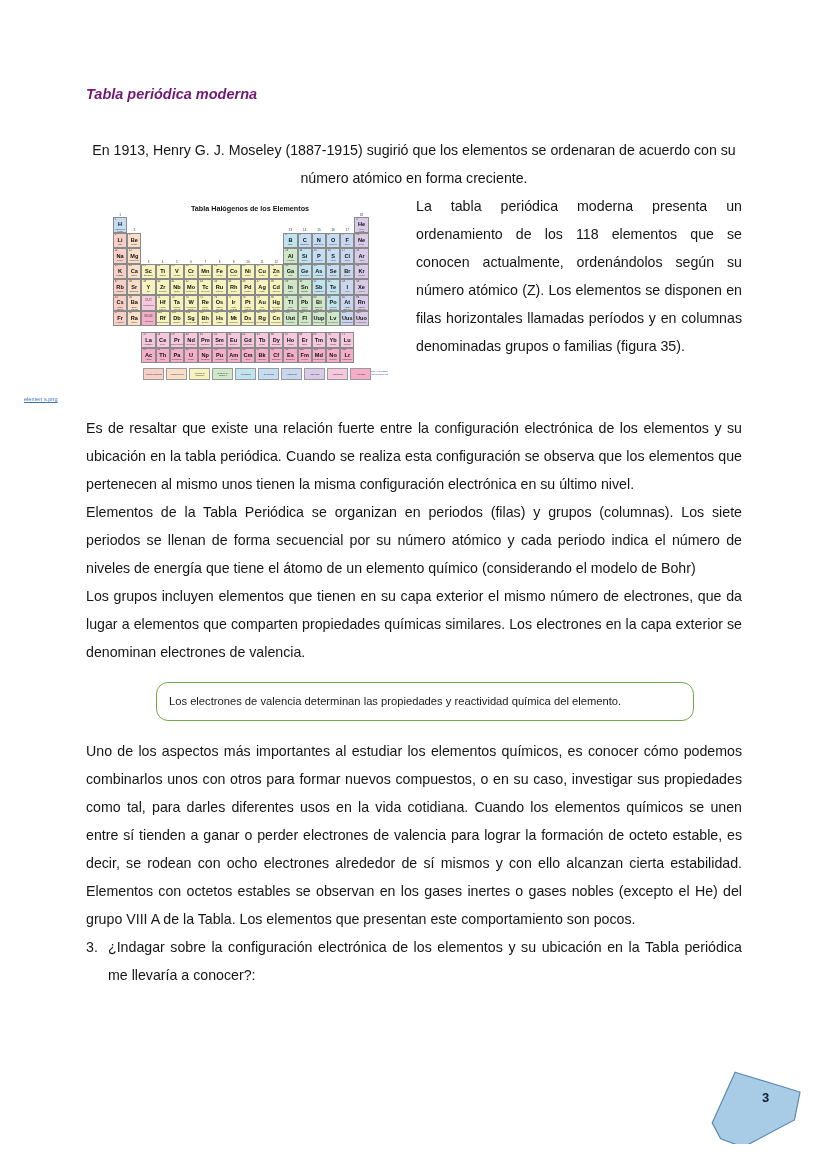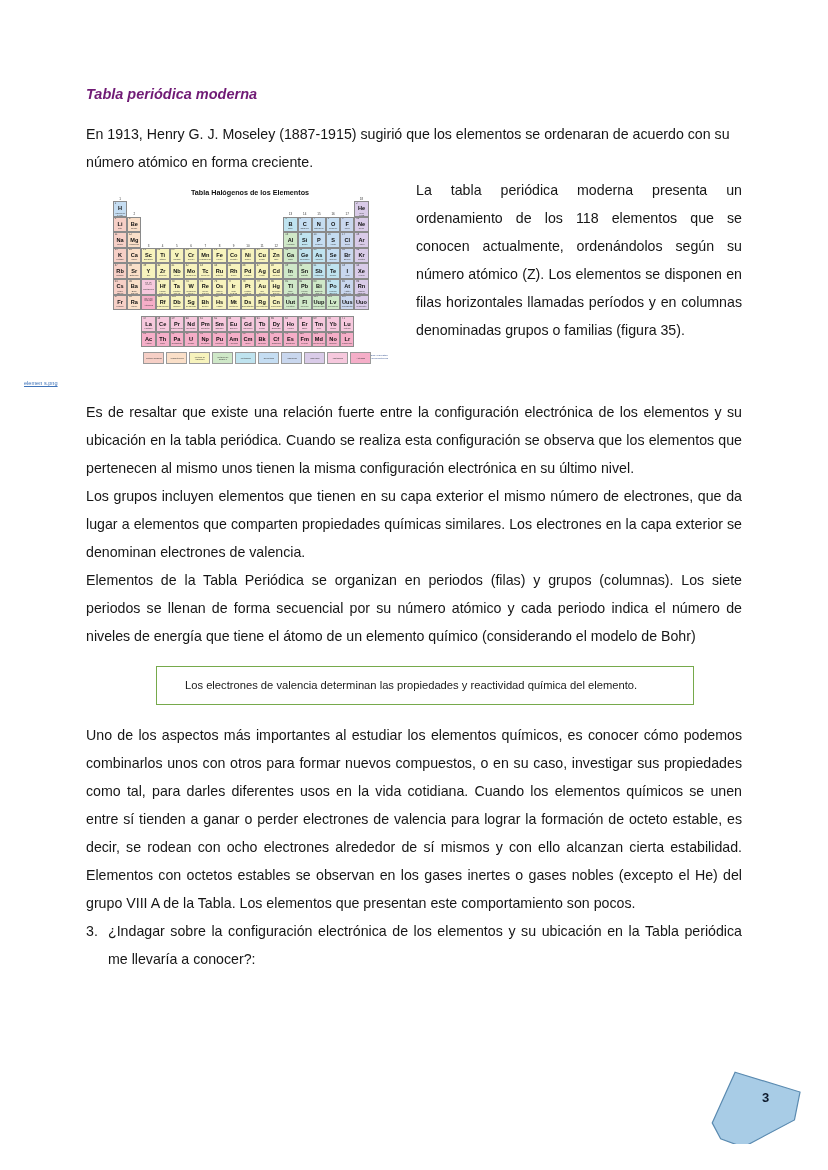--- a/index.html
+++ b/index.html
@@ -30,21 +30,21 @@
 
   .content { position: absolute; left: 86px; top: 120px; width: 656px; }
 
   p.body-text {
     margin: 0 0 0 0;
     font-size: 14.2px;
     line-height: 28px;
     text-align: justify;
     color: #161616;
   }
-  p.body-text.nojust { text-align: left; }
+  p.body-text.nojust { text-align: center; margin-top: 16px; }
 
   
   .figure {
     float: left;
     width: 292px;
     margin: 8px 14px 2px 24px;
     position: relative;
   }
 
   .ptable-img {
@@ -102,23 +102,23 @@
     font-size: 5.6px; line-height: 7px;
     color: #3f73b8; text-decoration: underline;
     word-break: break-all;
   }
 
   
   .callout {
     margin: 16px 0 0 70px;
     width: 538px;
     border: 1.4px solid #76a94b;
-    border-radius: 0;
+    border-radius: 12px;
     background: #ffffff;
-    padding: 11px 14px 11px 28px;
+    padding: 11px 14px 11px 12px;
     font-size: 11.2px;
     color: #1a1a1a;
     line-height: 15px;
   }
 
   .list-item {
     display: flex;
     font-size: 14.2px;
     line-height: 28px;
     color: #161616;
@@ -899,22 +899,22 @@
           <div class="legend-box" style="left: 240.4px; top: 168.4px; width: 21px; height: 12px; background: rgb(245, 174, 200);">Actínidos</div>
         </div>
       <div class="figlink">elemen s.png</div>
     </div>
 
     <p class="body-text">La tabla periódica moderna presenta un ordenamiento de los 118 elementos que se conocen actualmente, ordenándolos según su número atómico (Z). Los elementos se disponen en filas horizontales llamadas  períodos y en columnas denominadas grupos o familias (figura 35).</p>
 
     <div class="clear"></div>
 
     <p class="body-text">Es de resaltar que existe una relación fuerte entre la configuración electrónica de los elementos y su ubicación en la tabla periódica. Cuando se realiza esta configuración se observa que los elementos que pertenecen al mismo unos tienen la misma configuración electrónica en su último nivel.</p>
+    <p class="body-text">Elementos de la Tabla Periódica se organizan en periodos (filas) y grupos (columnas). Los siete periodos se llenan de forma secuencial por su número atómico y cada periodo indica el número de niveles de energía que tiene el átomo de un elemento químico (considerando el modelo de Bohr)</p>
     <p class="body-text">Los grupos incluyen elementos que tienen en su capa exterior el mismo número de electrones, que da lugar a elementos que comparten propiedades químicas similares. Los electrones en la capa exterior se denominan electrones de valencia.</p>
-    <p class="body-text">Elementos de la Tabla Periódica se organizan en periodos (filas) y grupos (columnas). Los siete periodos se llenan de forma secuencial por su número atómico y cada periodo indica el número de niveles de energía que tiene el átomo de un elemento químico (considerando el modelo de Bohr)</p>
 
     <div class="callout">
       <span>Los electrones de valencia determinan las propiedades y reactividad química del elemento.</span>
     </div>
 
     <p class="body-text" style="margin-top:16px">Uno de los aspectos más importantes al estudiar los elementos químicos, es conocer cómo podemos combinarlos unos con otros para formar nuevos compuestos, o en su caso, investigar sus propiedades como tal, para darles diferentes usos en la vida cotidiana. Cuando los elementos químicos se unen entre sí tienden a ganar o perder electrones de valencia para lograr la formación de octeto estable, es decir, se rodean con ocho electrones alrededor de sí mismos y con ello alcanzan cierta estabilidad. Elementos con octetos estables se observan en los gases inertes o gases nobles (excepto el He) del grupo VIII A de la Tabla. Los elementos que presentan este comportamiento son pocos.</p>
 
     <div class="list-item">
       <span class="marker">3.</span>
       <span class="li-body">¿Indagar sobre la configuración electrónica de los elementos y su ubicación en la Tabla periódica me llevaría a conocer?:</span>

